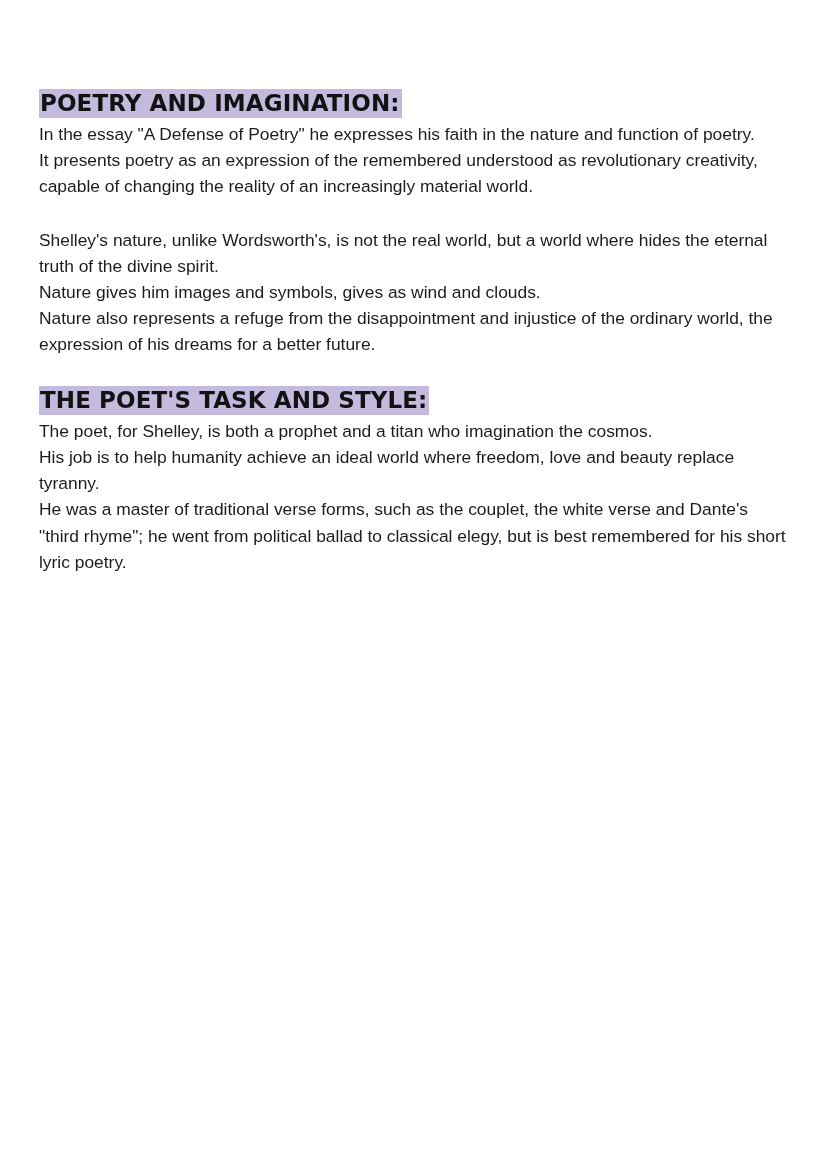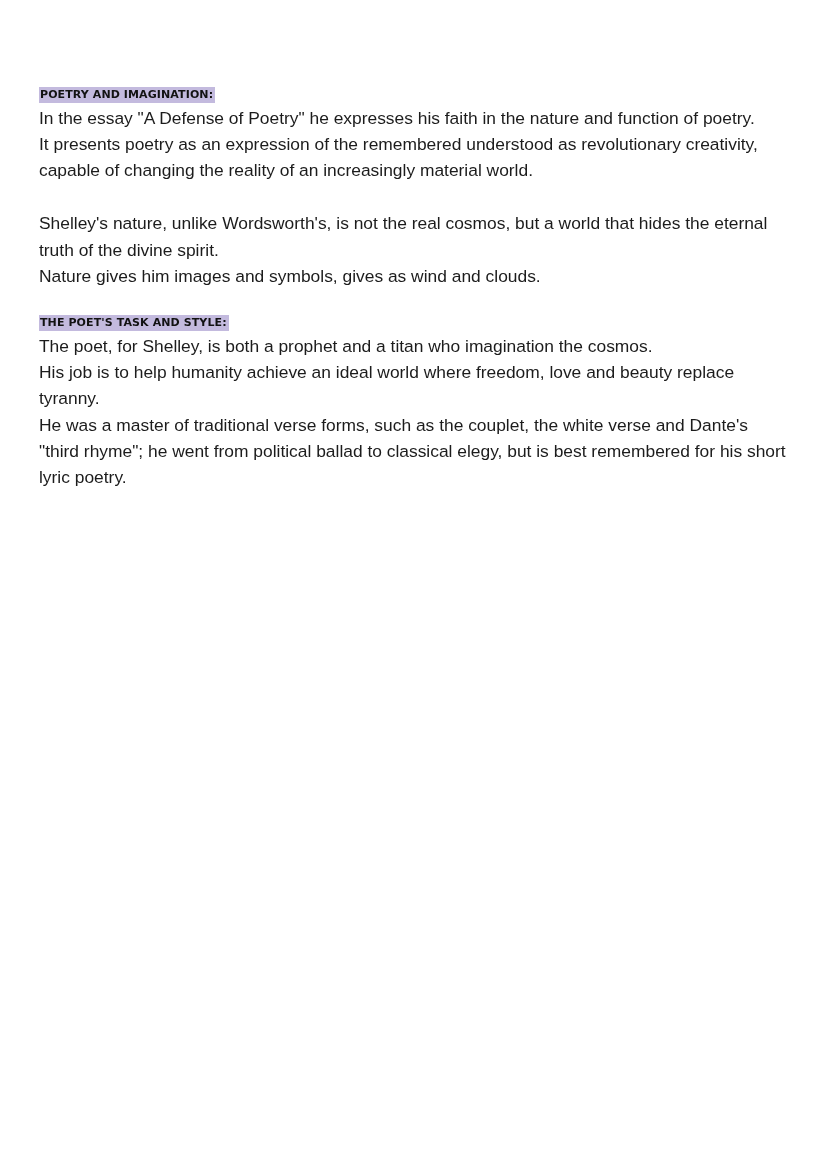--- a/index.html
+++ b/index.html
@@ -25,21 +25,21 @@
   }
   .note-section {
     margin: 0 0 27px 0;
   }
   .note-section:last-child {
     margin-bottom: 16px;
   }
   .section-heading {
     margin: 0 0 4px 0;
     font-family: "DejaVu Sans", sans-serif;
-    font-size: 11px;
+    font-size: 23px;
     font-weight: bold;
     letter-spacing: 0.1px;
     line-height: 1.35;
     color: #121212;
     display: block;
   }
   .section-heading .hl {
     background-color: #c3bade;
     padding: 1px 2px 2px 1px;
     box-decoration-break: clone;
@@ -65,22 +65,23 @@
 
 <div class="page">
 
   <div class="note-section">
     <h2 class="section-heading heading-gap-1"><span class="hl">POETRY AND IMAGINATION:</span></h2>
     <p class="para">In the essay "A Defense of Poetry" he expresses his faith in the nature and function of poetry.</p>
     <p class="para">It presents poetry as an expression of the remembered understood as revolutionary creativity, capable of changing the reality of an increasingly material world.</p>
   </div>
 
   <div class="note-section">
-    <p class="para">Shelley's nature, unlike Wordsworth's, is not the real cosmos, but a world that hides the eternal truth of the divine spirit.</p>
+    <p class="para">Shelley's nature, unlike Wordsworth's, is not the real world, but a world where hides the eternal truth of the divine spirit.</p>
     <p class="para">Nature gives him images and symbols, gives as wind and clouds.</p>
+    <p class="para">Nature also represents a refuge from the disappointment and injustice of the ordinary world, the expression of his dreams for a better future.</p>
   </div>
 
   <div class="note-section">
     <h2 class="section-heading heading-gap-1"><span class="hl">THE POET'S TASK AND STYLE:</span></h2>
     <p class="para">The poet, for Shelley, is both a prophet and a titan who imagination the cosmos.</p>
     <p class="para">His job is to help humanity achieve an ideal world where freedom, love and beauty replace tyranny.</p>
     <p class="para">He was a master of traditional verse forms, such as the couplet, the white verse and Dante's "third rhyme"; he went from political ballad to classical elegy, but is best remembered for his short lyric poetry.</p>
   </div>
 
 </div>

